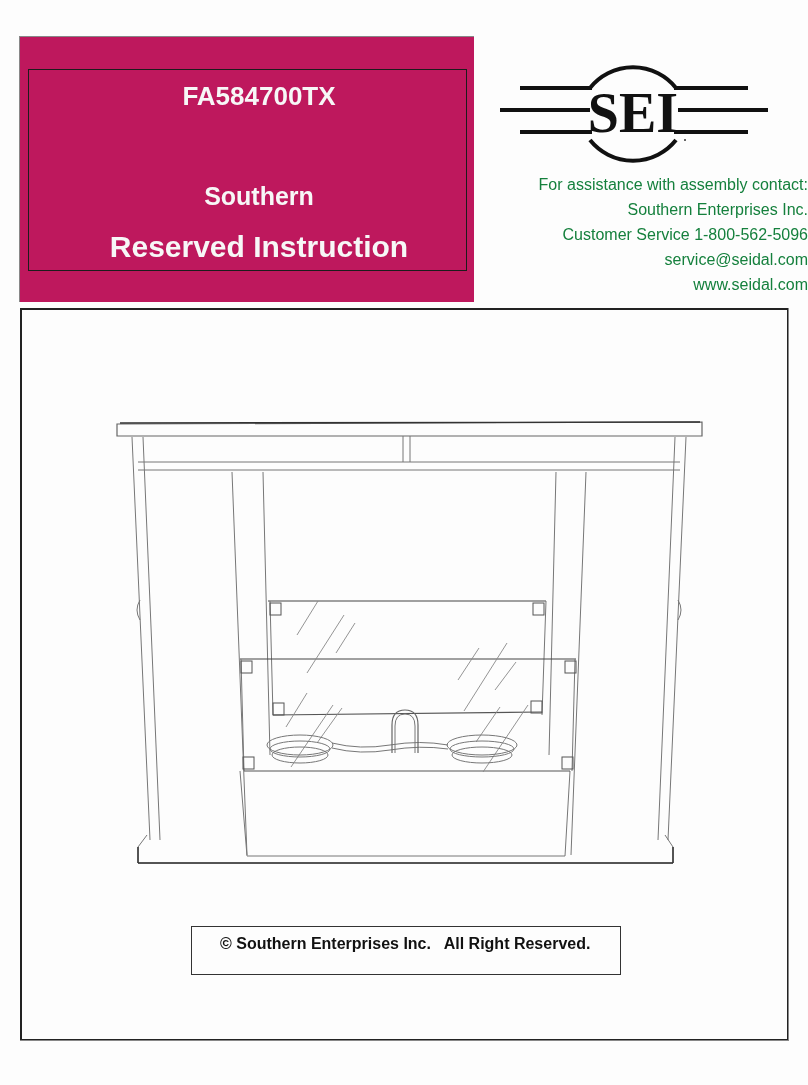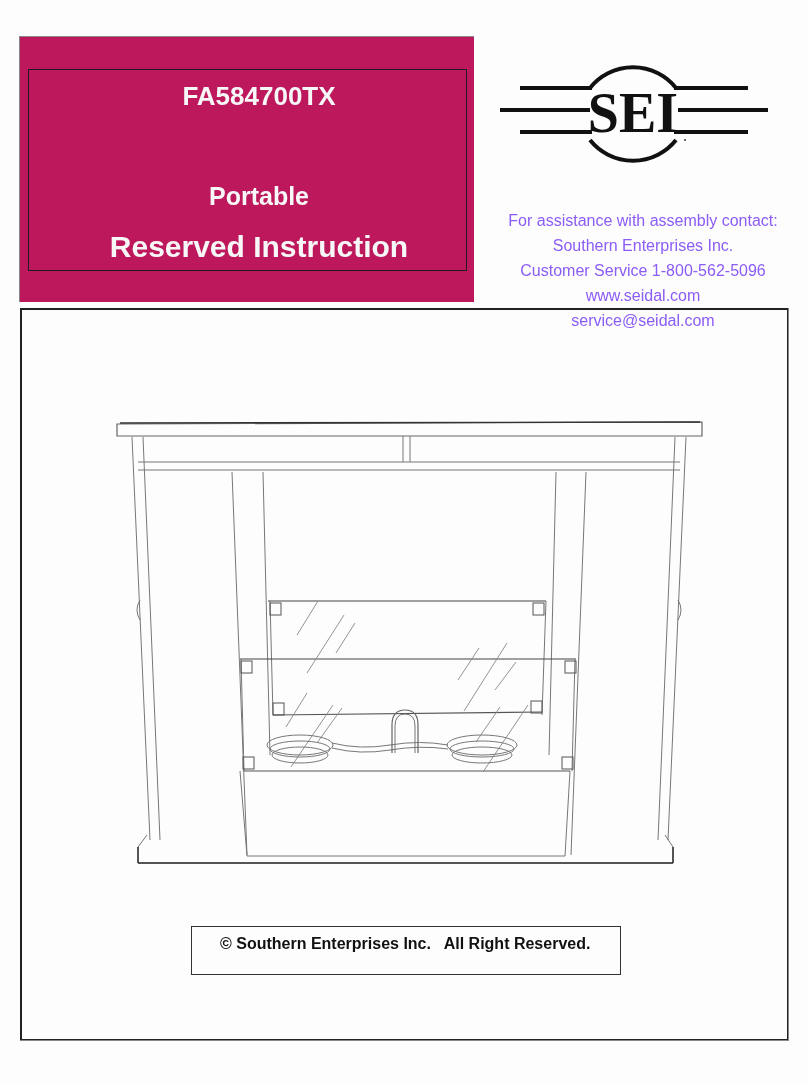--- a/index.html
+++ b/index.html
@@ -19,22 +19,22 @@
       white-space: nowrap;
     }
     .t1 { top: 44px; font-size: 26px; left: 12px; }
     .t2 { top: 95px; font-size: 25px; left: 12px; }
     .t3 { top: 145px; font-size: 25px; left: 12px; }
     .t4 { top: 193px; font-size: 30px; left: 12px; }
 
     .logo { position: absolute; left: 498px; top: 54px; width: 272px; height: 116px; }
 
     .contact {
-      position: absolute; left: 478px; top: 172px; width: 330px; text-align: center;
-      font-size: 16px; color: #8b5cf6; line-height: 25px; margin-top: 36px;
+      position: absolute; left: 478px; top: 172px; width: 330px; text-align: right;
+      font-size: 16px; color: #15803d; line-height: 25px;
     }
     .contact div { white-space: nowrap; }
 
     .main-frame {
       position: absolute; left: 20px; top: 308px; width: 769px; height: 733px;
       border: 2px solid #222; box-sizing: border-box; border-top-width: 2px;
     }
     .main-frame::after {
       content: ""; position: absolute; left: -2px; top: -2px; right: -2px; bottom: -2px;
       border-bottom: 1px solid #888; border-right: 1px solid #888; pointer-events: none;
@@ -49,21 +49,21 @@
     .copyright-text {
       position: absolute; left: 28px; top: 8px; font-size: 16px; font-weight: bold; color: #111; white-space: pre;
     }
   </style>
 </head>
 <body>
 
 <div class="title-block">
   <div class="title-inner"></div>
   <div class="title-line t1">FA584700TX</div>
-  <div class="title-line t3">Portable</div>
+  <div class="title-line t3">Southern</div>
   <div class="title-line t4">Reserved Instruction</div>
 </div>
 
 <svg class="logo" viewBox="0 0 272 116" xmlns="http://www.w3.org/2000/svg">
 
   <path d="M92 34 A 55 55 0 0 1 178 34" fill="none" stroke="#111" stroke-width="4"></path>
   <path d="M92 86 A 55 55 0 0 0 178 86" fill="none" stroke="#111" stroke-width="4"></path>
 
   <line x1="22" y1="34" x2="94" y2="34" stroke="#111" stroke-width="4"></line>
   <line x1="2" y1="56" x2="92" y2="56" stroke="#111" stroke-width="4"></line>
@@ -74,22 +74,22 @@
   <line x1="176" y1="78" x2="250" y2="78" stroke="#111" stroke-width="4"></line>
 
   <text x="135" y="78" text-anchor="middle" font-family="Liberation Serif, serif" font-weight="bold" font-size="56" fill="#111">SEI</text>
   <circle cx="187" cy="86" r="1" fill="#333"></circle>
 </svg>
 
 <div class="contact">
   <div>For assistance with assembly contact:</div>
   <div>Southern Enterprises Inc.</div>
   <div>Customer Service 1-800-562-5096</div>
+  <div>service@seidal.com</div>
   <div>www.seidal.com</div>
-  <div>service@seidal.com</div>
 </div>
 
 <div class="main-frame"></div>
 
 <svg class="drawing" viewBox="0 0 600 455" xmlns="http://www.w3.org/2000/svg" fill="none" stroke="#777" stroke-width="1">
 
   <path d="M7 9 L 592 7 L 592 21 L 7 21 Z" stroke="#666" stroke-width="1.2"></path>
   <line x1="10" y1="8" x2="590" y2="7" stroke="#333" stroke-width="1.3"></line>
 
   <line x1="28" y1="47" x2="570" y2="47"></line>

